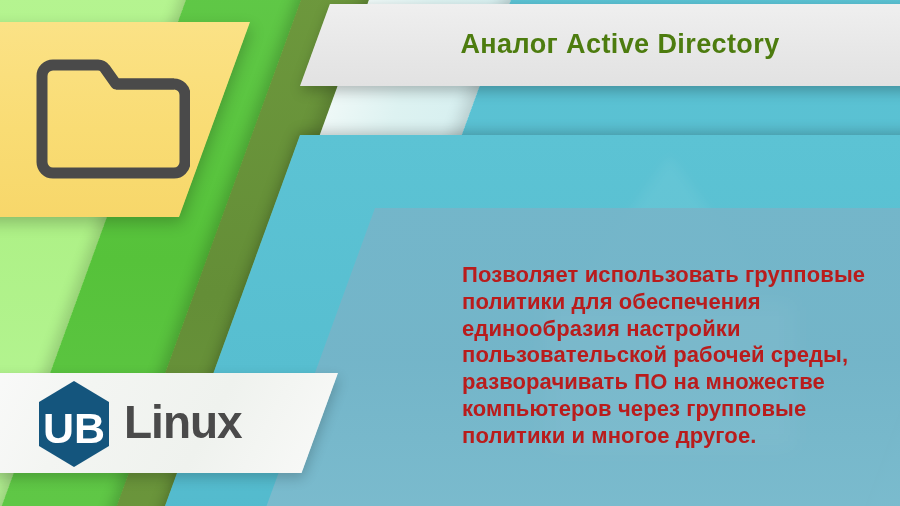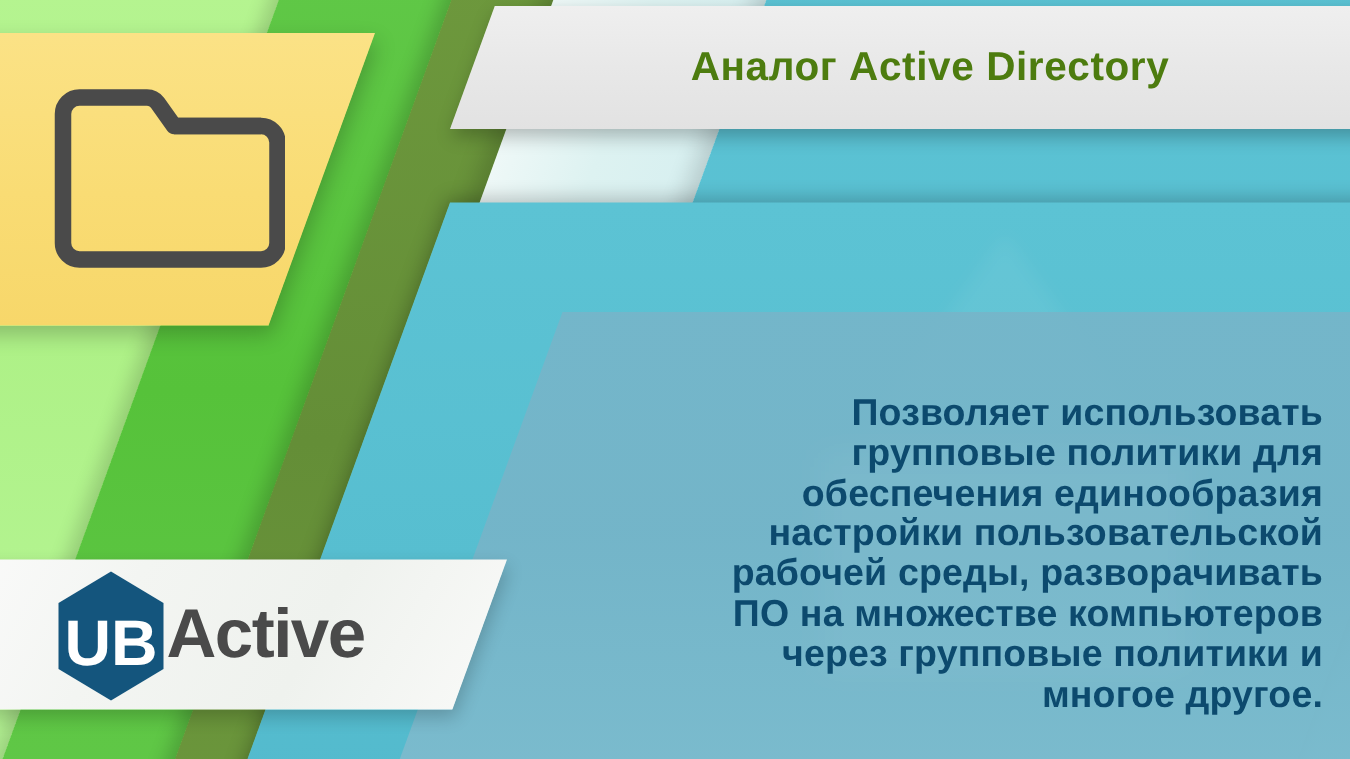--- a/index.html
+++ b/index.html
@@ -151,25 +151,24 @@
     background: rgba(255,255,255,0.045);
     filter: blur(10px);
   }
 
   
   .body-text {
     position: absolute;
     right: 18px;
     top: 262px;
     width: 420px;
-    text-align: right;
-    font-size: 25px;
+    font-size: 22px;
     line-height: 26.8px;
     font-weight: bold;
-    color: #0c4a6e;
+    color: #b91c1c;
     letter-spacing: 0.1px;
   }
 
   
   .logo-banner {
     position: absolute;
     left: -40px;
     top: 373px;
     width: 378px;
     height: 100px;
@@ -178,21 +177,21 @@
     transform-origin: top left;
     box-shadow: 3px 5px 12px rgba(0,0,0,0.20);
   }
   .logo-group {
     position: absolute;
     left: 35px;
     top: 378px;
     height: 92px;
     display: flex;
     align-items: center;
-    gap: 0;
+    gap: 13px;
   }
   .hex-logo {
     position: relative;
     width: 78px;
     height: 90px;
   }
   .hex-logo svg { display: block; }
   .logo-word {
     font-size: 46px;
     font-weight: bold;
@@ -233,16 +232,16 @@
   <div class="body-text">Позволяет использовать групповые политики для обеспечения единообразия настройки пользовательской рабочей среды, разворачивать ПО на множестве компьютеров через групповые политики и многое другое.</div>
 
   <div class="logo-banner"></div>
   <div class="logo-group">
     <div class="hex-logo">
       <svg width="78" height="90" viewBox="0 0 78 90" aria-hidden="true">
         <polygon points="39,2 74,23 74,67 39,88 4,67 4,23" fill="#14557d"></polygon>
         <text x="39" y="64" text-anchor="middle" font-family="'Liberation Sans', sans-serif" font-size="43" font-weight="bold" fill="#ffffff">UB</text>
       </svg>
     </div>
-    <div class="logo-word">Active</div>
+    <div class="logo-word">Linux</div>
   </div>
 
 </div>
 
 </body></html>

